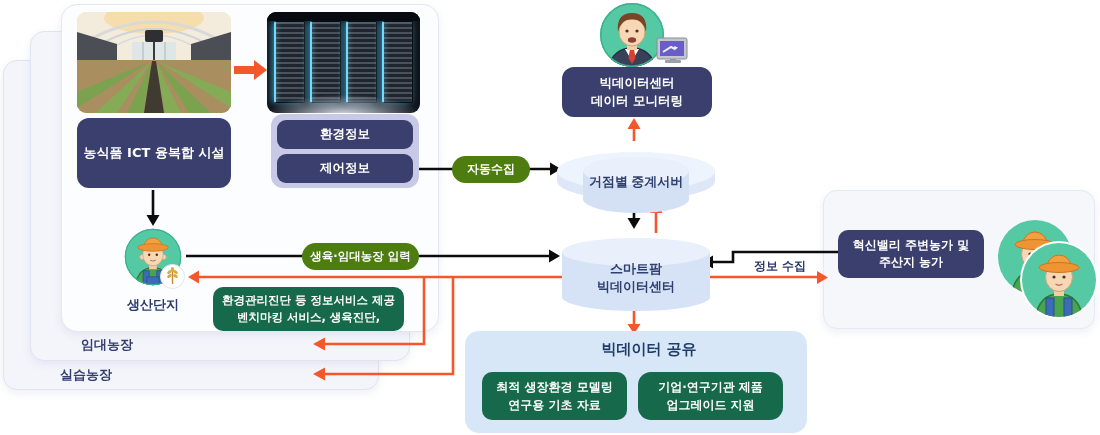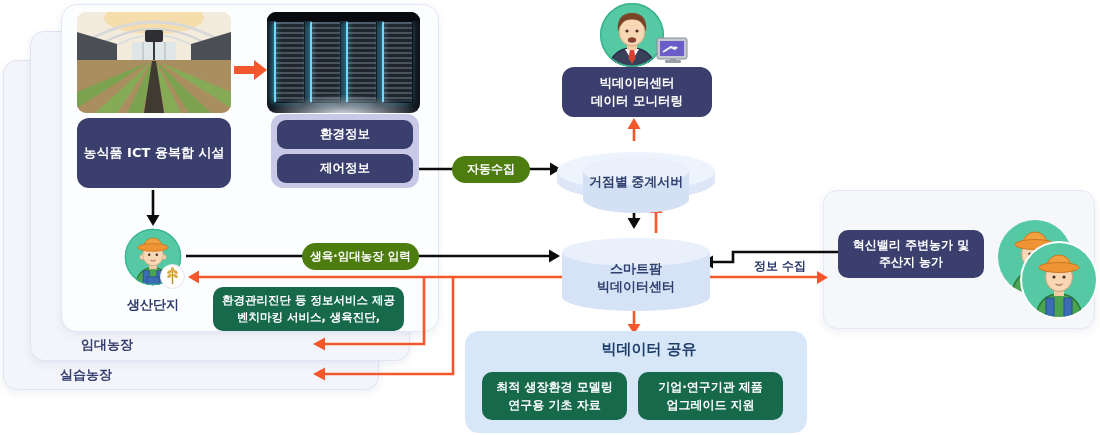--- a/index.html
+++ b/index.html
@@ -305,19 +305,19 @@
       </g>
     </svg>
   </div>
 
   <div class="share-panel" style="left:465px;top:331px;width:342px;height:102px;">
     <div class="share-title">빅데이터 공유</div>
     <div class="green-box" style="left:17px;top:41px;width:145px;height:48px;font-size:12px;">
       <span>최적 생장환경 모델링</span>
       <span>연구용 기초 자료</span>
     </div>
-    <div class="green-box" style="left:173px;top:41px;width:145px;height:48px;font-size:12px;">
+    <div class="green-box" style="left:173px;top:41px;width:145px;height:48px;font-size:12px;border-radius:13px;">
       <span>기업·연구기관 제품</span>
       <span>업그레이드 지원</span>
     </div>
   </div>
 
 </div>
 
 </body></html>

